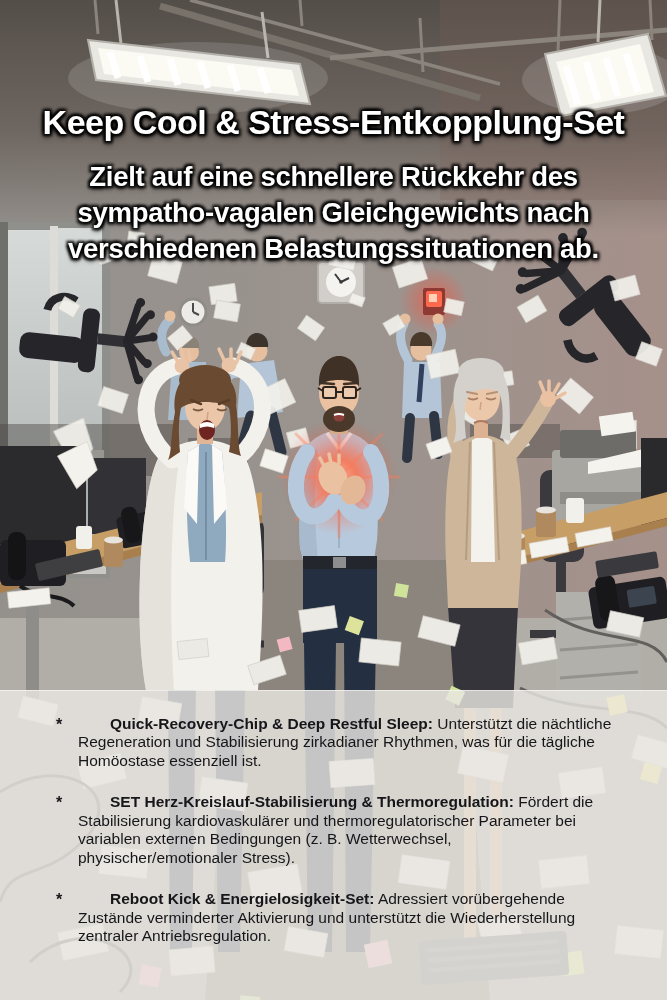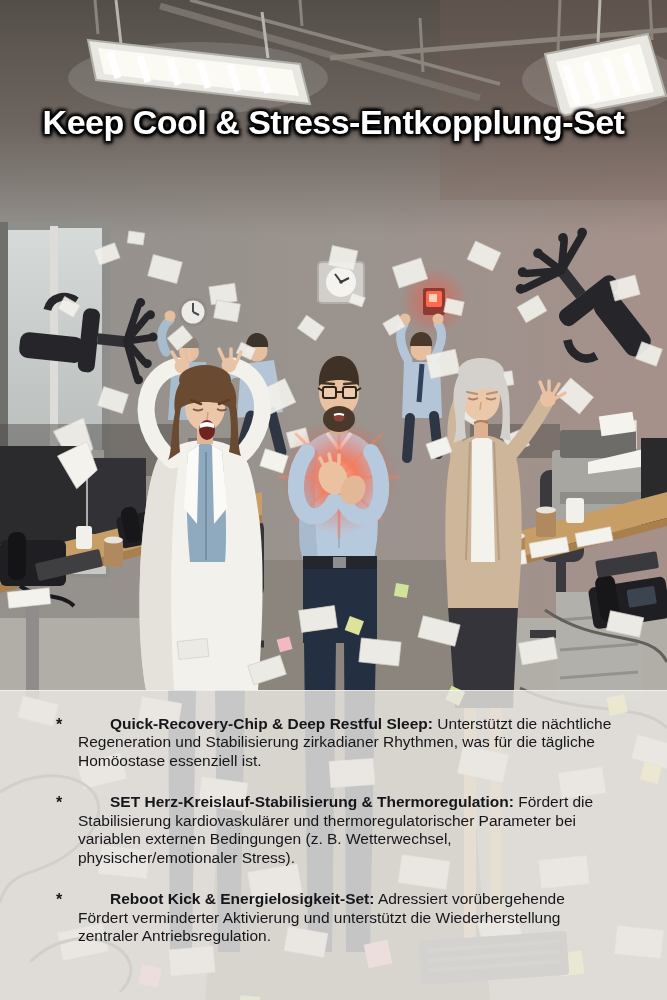--- a/index.html
+++ b/index.html
@@ -443,32 +443,35 @@
       <path d="M0,792 C60,752 132,792 82,842 C42,882 12,862 0,902 M30,962 C80,912 160,952 120,992" stroke="#6b6661" stroke-width="3" fill="none"></path>
       <g transform="rotate(-4 493 958)">
         <rect x="420" y="936" width="148" height="44" rx="4" fill="#74777a"></rect>
         <path d="M428,946 L560,946 M428,956 L560,956 M428,966 L560,966" stroke="#8a8d90" stroke-width="4" opacity="0.8"></path>
       </g>
     </g>
   </svg>
 
   <div class="title-block">
     <h1>Keep Cool &amp; Stress-Entkopplung-Set</h1>
+    <p class="subtitle"><span>Zielt auf eine schnellere Rückkehr des</span><br>
+      <span>sympatho-vagalen Gleichgewichts nach</span><br>
+      <span>verschiedenen Belastungssituationen ab.</span></p>
   </div>
 
   <div class="info-panel">
     <div class="bullet">
       <span class="marker">*</span>
       <b>Quick-Recovery-Chip &amp; Deep Restful Sleep:</b>
       <span>Unterstützt die nächtliche Regeneration und Stabilisierung zirkadianer Rhythmen, was für die tägliche Homöostase essenziell ist.</span>
     </div>
     <div class="bullet">
       <span class="marker">*</span>
       <b>SET Herz-Kreislauf-Stabilisierung &amp; Thermoregulation:</b>
       <span>Fördert die Stabilisierung kardiovaskulärer und thermoregulatorischer Parameter bei variablen externen Bedingungen (z. B. Wetterwechsel, physischer/emotionaler Stress).</span>
     </div>
     <div class="bullet">
       <span class="marker">*</span>
       <b>Reboot Kick &amp; Energielosigkeit-Set:</b>
-      <span>Adressiert vorübergehende Fördert verminderter Aktivierung und unterstützt die Wiederherstellung zentraler Antriebsregulation.</span>
+      <span>Adressiert vorübergehende Zustände verminderter Aktivierung und unterstützt die Wiederherstellung zentraler Antriebsregulation.</span>
     </div>
   </div>
 </div>
 
 </body></html>

